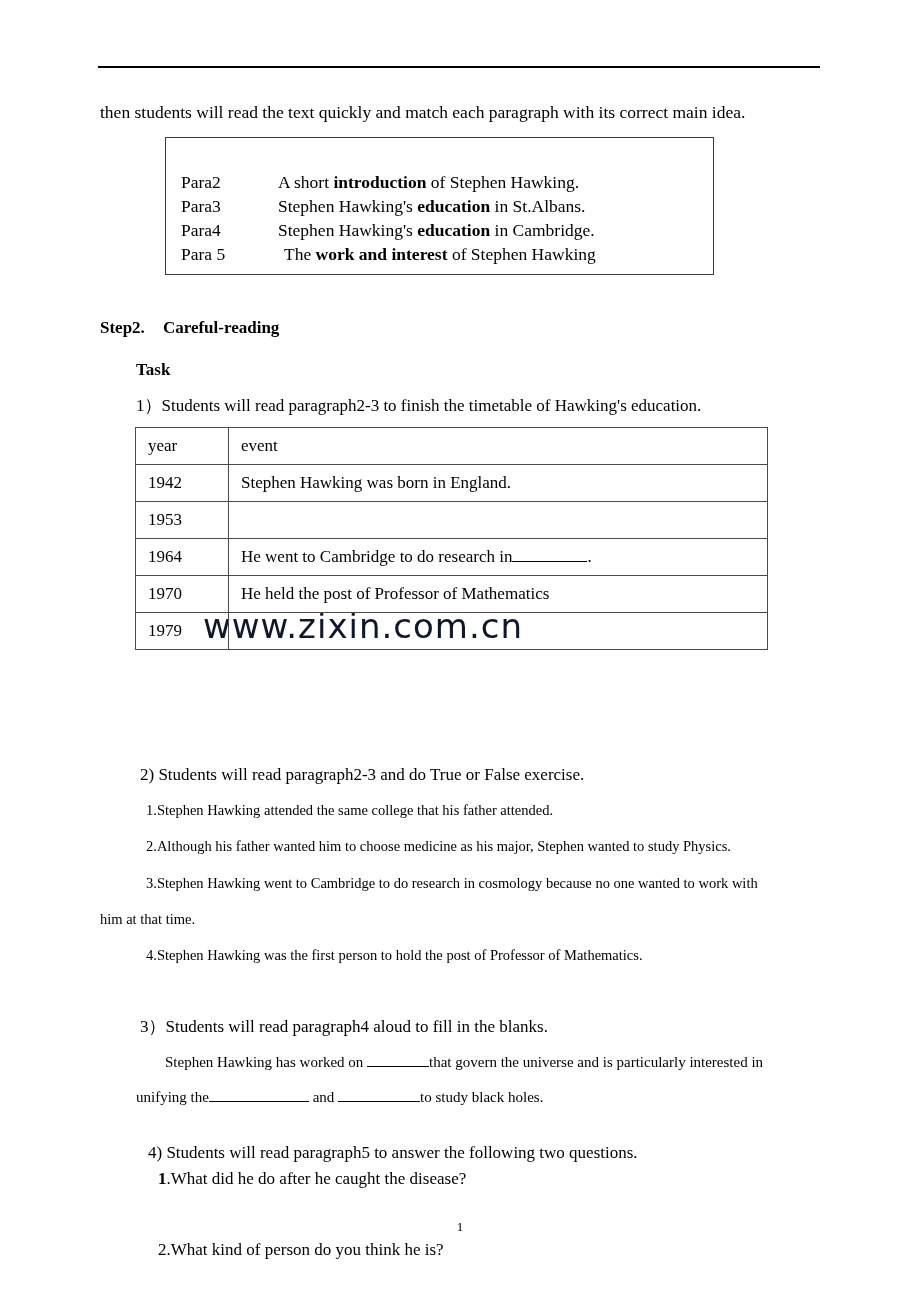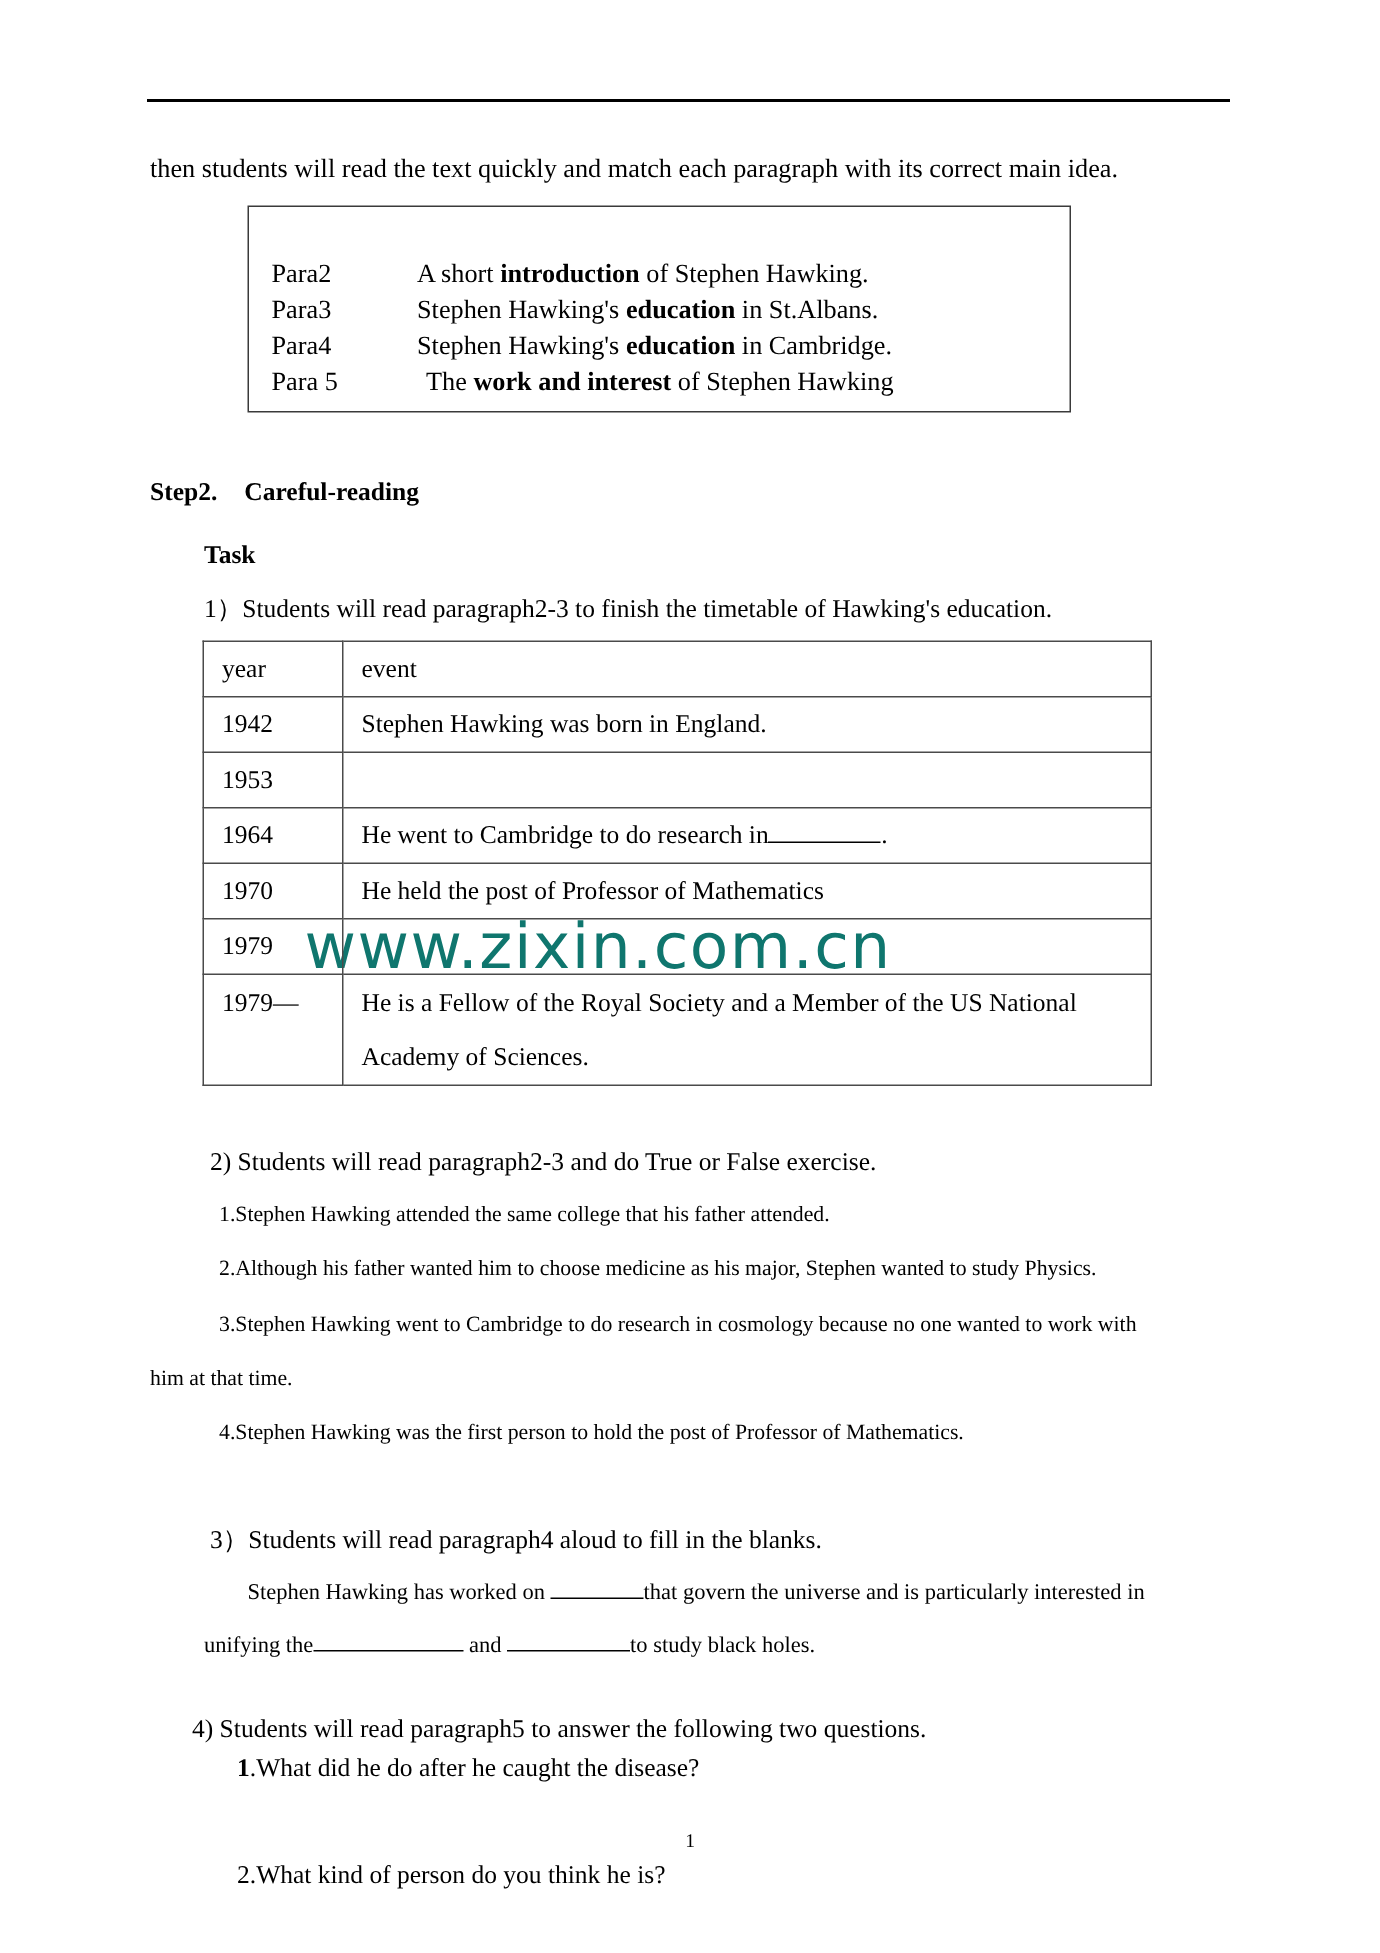--- a/index.html
+++ b/index.html
@@ -137,23 +137,23 @@
   .blank-62 { width: 62px; }
   .blank-100 { width: 100px; }
   .blank-82 { width: 82px; }
 
   
   .watermark {
     position: absolute;
     left: 203px;
     top: 606px;
     font-family: "DejaVu Sans", "Liberation Sans", sans-serif;
-    font-size: 42px;
+    font-size: 34px;
     letter-spacing: 1px;
-    color: #0f766e;
+    color: #0f172a;
     white-space: nowrap;
     z-index: 0;
     pointer-events: none;
   }
 
   
   .tf-heading {
     left: 140px;
     top: 765px;
     font-size: 17px;
@@ -179,21 +179,21 @@
     font-size: 15px;
   }
   .fb-line2 {
     left: 136px;
     top: 1089px;
     font-size: 15px;
   }
 
   
   .q4-heading {
-    left: 128px;
+    left: 148px;
     top: 1143px;
     font-size: 17px;
   }
   .q4-1 {
     left: 158px;
     top: 1169px;
     font-size: 17px;
   }
   .q4-2 {
     left: 158px;
@@ -266,24 +266,20 @@
         <td class="year-col">1964</td>
         <td><span>He went to Cambridge to do research in</span><span class="blank blank-75"></span><span>.</span></td>
       </tr>
       <tr>
         <td class="year-col">1970</td>
         <td>He held the post of Professor of Mathematics</td>
       </tr>
       <tr>
         <td class="year-col">1979</td>
         <td></td>
-      </tr>
-      <tr class="tall">
-        <td class="year-col">1979—</td>
-        <td><span>He is a Fellow of the Royal Society and a Member of the US National</span><span class="cell-second-line">Academy of Sciences.</span></td>
       </tr>
     </tbody>
   </table>
 
   <div class="line tf-heading">2) Students will read paragraph2-3 and do True or False exercise.</div>
   <div class="line tf-item tf-1">1.Stephen Hawking attended the same college that his father attended.</div>
   <div class="line tf-item tf-2">2.Although his father wanted him to choose medicine as his major, Stephen wanted to study Physics.</div>
   <div class="line tf-item tf-3">3.Stephen Hawking went to Cambridge to do research in cosmology because no one wanted to work with</div>
   <div class="line tf-item tf-3b">him at that time.</div>
   <div class="line tf-item tf-4">4.Stephen Hawking was the first person to hold the post of Professor of Mathematics.</div>

